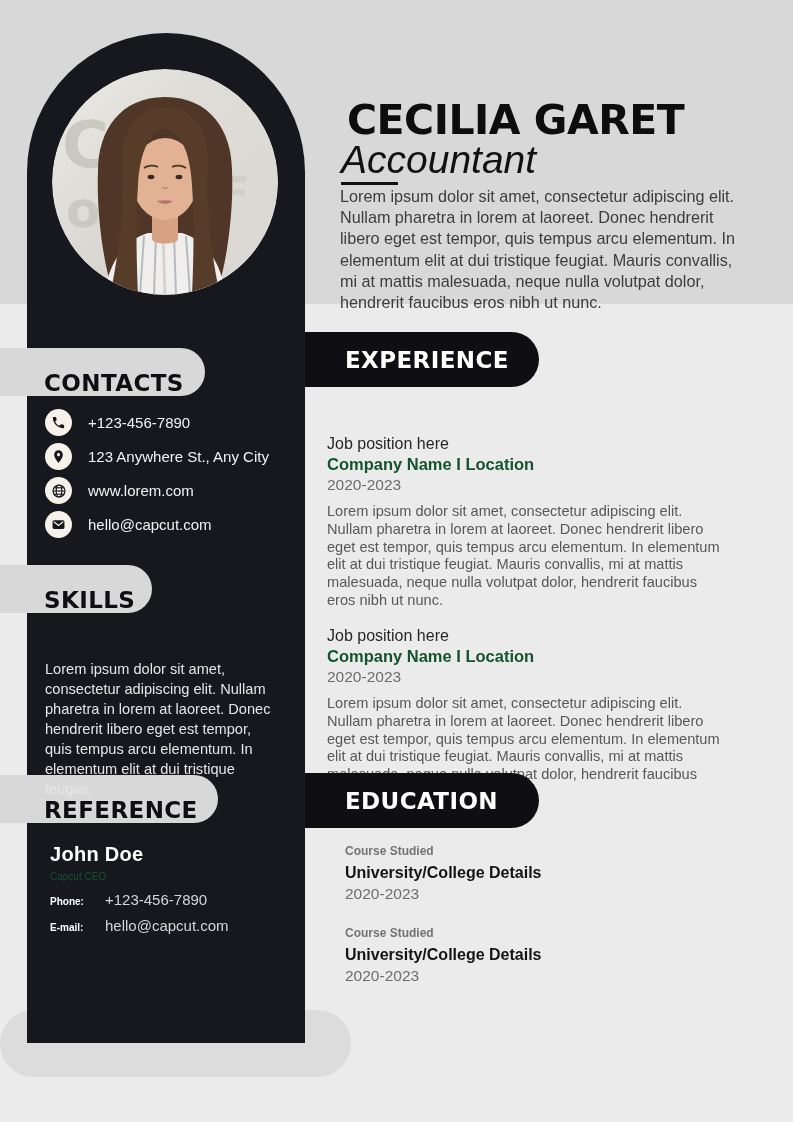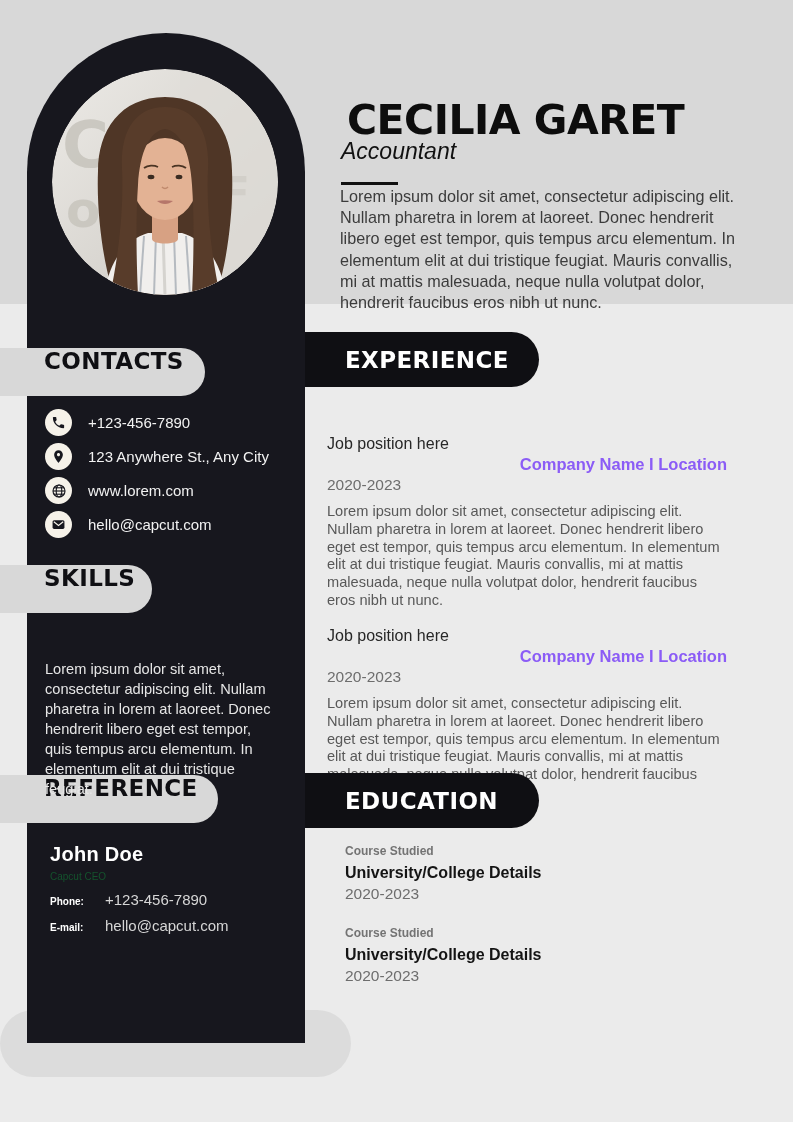--- a/index.html
+++ b/index.html
@@ -6,21 +6,21 @@
   .page{position:relative;width:793px;height:1122px;background:#ebebeb;overflow:hidden;
         font-family:"Liberation Sans","DejaVu Sans",sans-serif;}
   .top-band{position:absolute;left:0;top:0;width:793px;height:304px;background:#d8d8d8;}
   .bottom-pill{position:absolute;left:0;top:1010px;width:351px;height:67px;background:#dcdcdc;border-radius:34px;}
   .sidebar{position:absolute;left:27px;top:33px;width:278px;height:1010px;background:#17171e;
            border-radius:139px 139px 0 0;z-index:2;}
   .photo{position:absolute;left:52px;top:69px;width:226px;height:226px;border-radius:50%;overflow:hidden;z-index:3;}
   .photo svg{display:block;}
 
   .pill-light{position:absolute;left:0;background:#d8d8d8;height:48px;border-radius:0 24px 24px 0;z-index:3;
-    display:flex;align-items:flex-start;padding-left:44px;box-sizing:border-box;color:#0f0f13;
+    display:flex;align-items:flex-end;padding-left:44px;box-sizing:border-box;color:#0f0f13;
     font-family:"DejaVu Sans",sans-serif;font-weight:bold;font-size:23px;letter-spacing:.4px;}
   #contacts-pill{top:348px;width:205px;}
   #skills-pill{top:565px;width:152px;}
   #reference-pill{top:775px;width:218px;}
 
   .pill-dark{position:absolute;left:292px;background:#0f0f13;height:55px;border-radius:0 28px 28px 0;z-index:1;
     display:flex;align-items:center;padding-left:53px;box-sizing:border-box;color:#ffffff;
     font-family:"DejaVu Sans",sans-serif;font-weight:bold;font-size:23px;letter-spacing:.4px;}
   #experience-pill{top:332px;width:247px;}
   #education-pill{top:773px;width:247px;}
@@ -34,27 +34,27 @@
 
   .reference{position:absolute;left:50px;top:843px;z-index:3;}
   .ref-name{color:#ffffff;font-weight:bold;font-size:20px;letter-spacing:.3px;}
   .ref-role{color:#14532d;font-size:10px;margin-top:5px;}
   .ref-row{display:flex;align-items:baseline;margin-top:9px;}
   .ref-label{color:#ffffff;font-weight:bold;font-size:10px;width:55px;flex:0 0 55px;}
   .ref-val{color:#d6d6d6;font-size:15px;}
 
   .name{position:absolute;left:339px;top:88px;color:#0d0d0d;font-family:"DejaVu Sans",sans-serif;
         font-weight:bold;font-size:41px;letter-spacing:-.5px;white-space:nowrap;}
-  .job-title{position:absolute;left:341px;top:138px;color:#111;font-size:23px;font-style:italic;font-weight:500;}
+  .job-title{position:absolute;left:341px;top:138px;color:#111;font-size:39px;font-style:italic;font-weight:500;}
   .title-underline{position:absolute;left:341px;top:182px;width:57px;height:3px;background:#111;}
   .summary{position:absolute;left:340px;top:186px;width:412px;color:#3c3c3c;font-size:16.2px;line-height:1.31;}
 
   .entry{position:absolute;left:327px;width:400px;margin-top:36px;}
   .entry .pos{color:#272727;font-size:16px;line-height:20px;}
-  .entry .company{color:#8b5cf6;font-size:16.5px;font-weight:bold;line-height:21px;text-align:right;}
+  .entry .company{color:#14532d;font-size:16.5px;font-weight:bold;line-height:21px;}
   .entry .dates{color:#6d6d6d;font-size:15.5px;line-height:20px;}
   .entry .desc{color:#585858;font-size:14.6px;line-height:1.22;margin-top:8px;}
   #exp-entry-0{top:398px;} #exp-entry-1{top:590px;}
 
   .edu-entry{position:absolute;left:345px;width:400px;}
   .edu-entry .course{color:#737373;font-size:12px;font-weight:bold;line-height:21px;}
   .edu-entry .school{color:#141414;font-size:16px;font-weight:bold;line-height:21px;}
   .edu-entry .dates{color:#6d6d6d;font-size:15.5px;line-height:21px;}
   #edu-entry-0{top:841px;} #edu-entry-1{top:923px;}
 </style>

